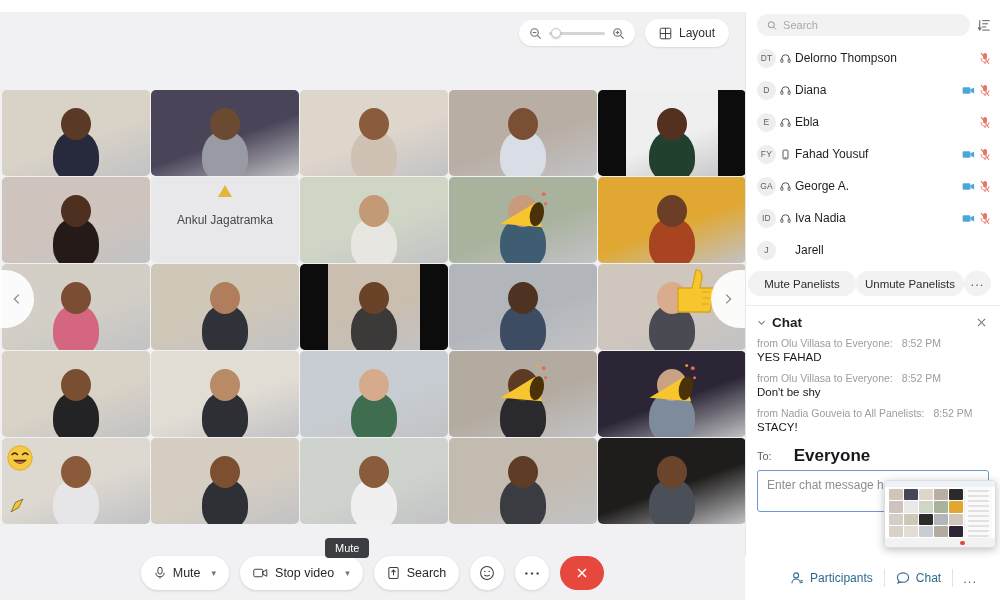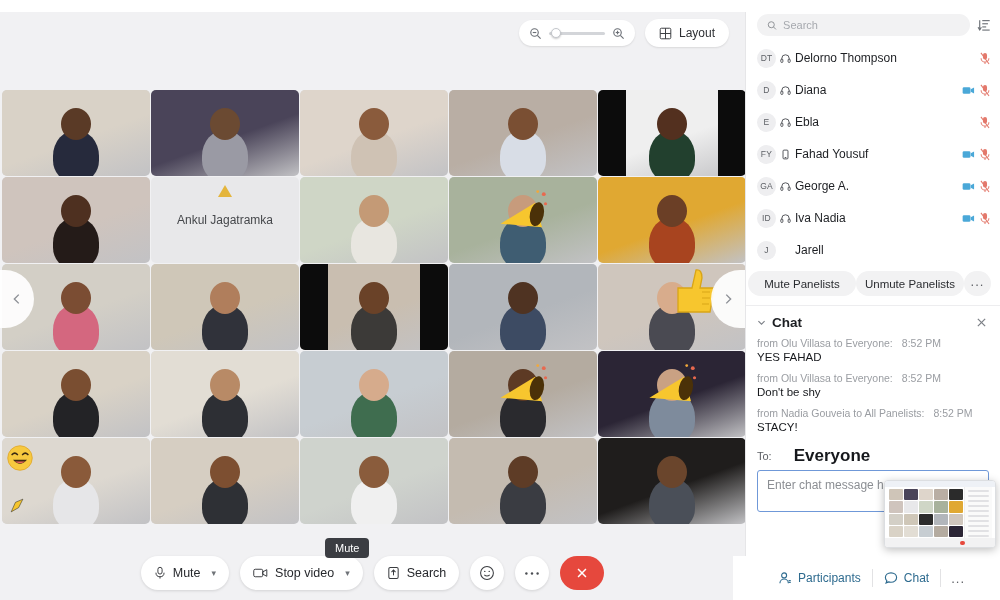--- a/index.html
+++ b/index.html
@@ -251,21 +251,21 @@
     position: absolute; right: 3px; top: 6px; width: 28px; height: 54px;
     background: #fafafa; border-left: 1px solid #eee;
   }
   .pip-line { height: 2px; background: #e1e1e4; margin: 3px 3px 0 3px; border-radius: 1px; }
   .pip-bar { position: absolute; left: 0; right: 0; bottom: 0; height: 9px; background: #f2f2f3; }
   .pip-reddot { position: absolute; right: 30px; bottom: 2px; width: 5px; height: 4px; border-radius: 2px; background: #e6483d; }
   .pip-topbar { position: absolute; left: 0; right: 0; top: 0; height: 6px; background: #eef1f6; }
 
   
   .panel-tabs {
-    position: absolute; right: 12px; bottom: 0; width: 255px; height: 44px;
+    position: absolute; right: 0; bottom: 0; width: 255px; height: 44px;
     background: #fff; display: flex; align-items: center; justify-content: flex-end;
     gap: 0; padding-right: 13px;
   }
   .ptab {
     display: flex; align-items: center; gap: 6px; height: 30px; padding: 0 11px;
     font-size: 12px; color: #2e6b8f; cursor: pointer; white-space: nowrap;
   }
   .ptab svg { width: 14px; height: 14px; color: #2e6b8f; }
   .ptab-sep { width: 1px; height: 18px; background: #e2e2e4; }
   .ptab-more { padding: 0 10px; color: #5e6166; font-size: 13px; letter-spacing: 1px; cursor: pointer; }

